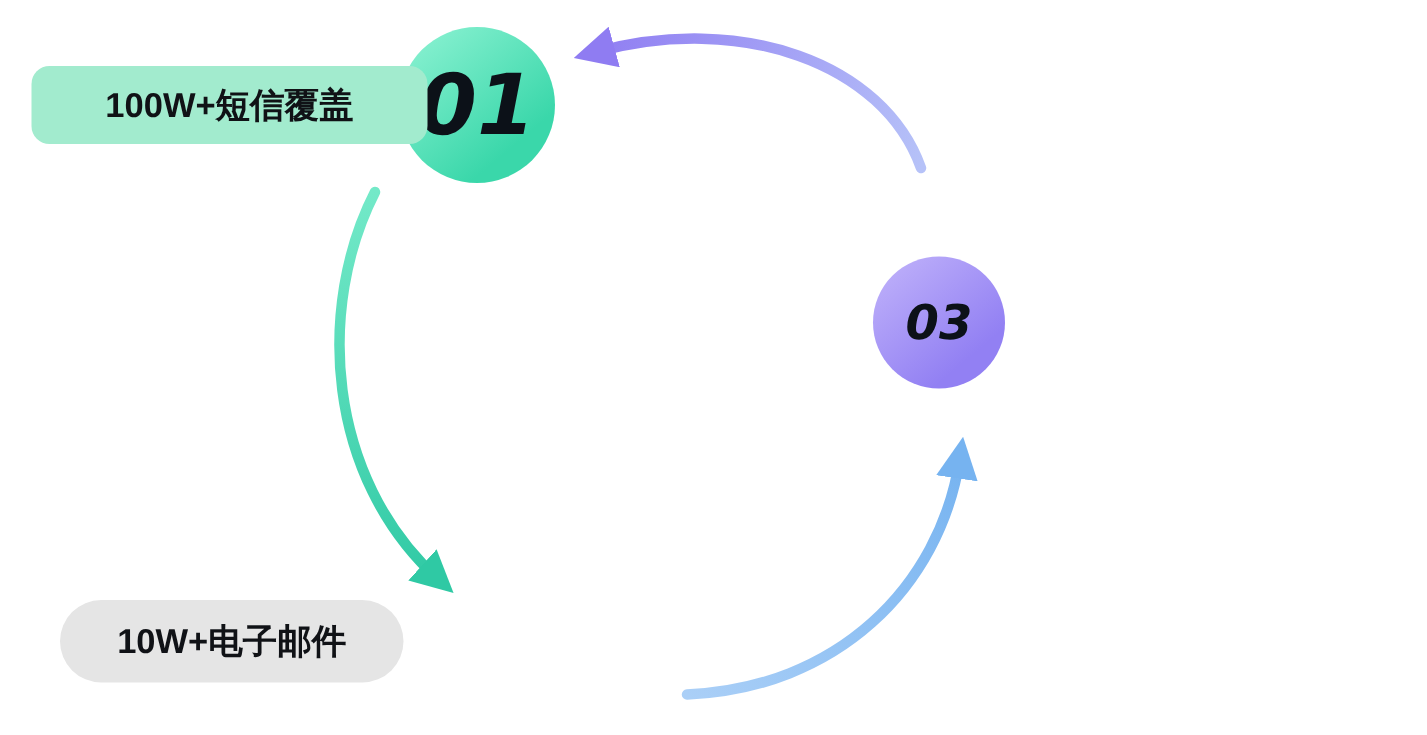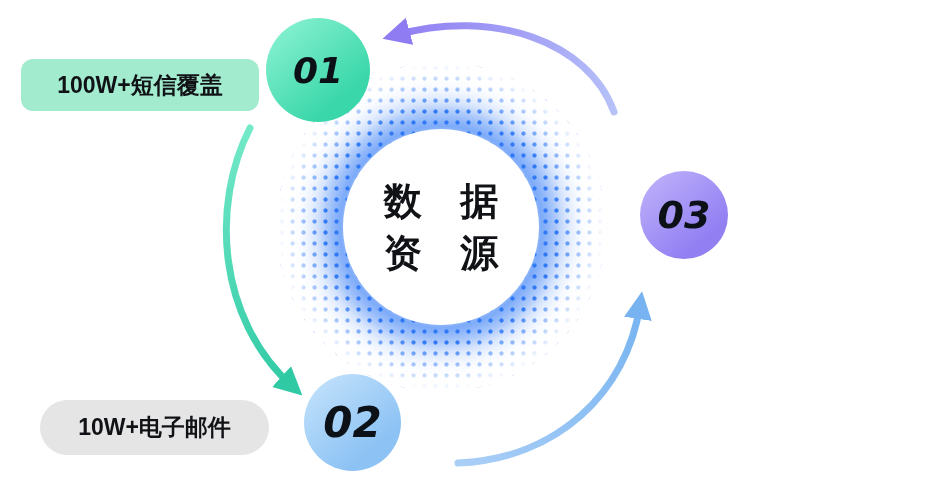--- a/index.html
+++ b/index.html
@@ -82,46 +82,46 @@
     align-items: center;
     justify-content: center;
     font-style: italic;
     font-weight: 800;
     color: #0c1118;
     font-family: "DejaVu Sans", sans-serif;
   }
   .node-01 {
     left: 266px; top: 18px; width: 104px; height: 104px;
     background: linear-gradient(140deg, #8bf2d2 5%, #3ad7aa 75%);
-    font-size: 36px;
+    font-size: 56px;
   }
   .node-02 {
     left: 304px; top: 374px; width: 97px; height: 97px;
     background: linear-gradient(140deg, #c3e2fb 5%, #8cc2f4 75%);
     font-size: 42px;
   }
   .node-03 {
-    left: 640px; top: 171px; width: 88px; height: 88px;
+    left: 582px; top: 171px; width: 88px; height: 88px;
     background: linear-gradient(140deg, #bfb1fa 5%, #9280f3 75%);
-    font-size: 38px;
+    font-size: 32px;
   }
 
   
   .pill {
     position: absolute;
     display: flex;
     align-items: center;
     justify-content: center;
     font-weight: 800;
     font-size: 23px;
     color: #101216;
     white-space: nowrap;
   }
   .pill-01 {
-    left: 21px; top: 59px; width: 238px; height: 52px;
+    left: 21px; top: 44px; width: 264px; height: 52px;
     background: #a2ebce;
     border-radius: 12px;
   }
   .pill-02 {
     left: 40px; top: 400px; width: 229px; height: 55px;
     background: #e5e5e5;
     border-radius: 28px;
   }
   .pill-03 {
     left: 701px; top: 187px; width: 247px; height: 54px;
@@ -136,28 +136,20 @@
     width: 951px;
     height: 490px;
     pointer-events: none;
   }
 </style>
 </head>
 <body>
 
 <div class="canvas">
 
-  <div class="ring">
-    <div class="ring-dots"></div>
-    <div class="ring-fade"></div>
-    <div class="center-circle">
-      <div class="center-line">数 据</div>
-      <div class="center-line">资 源</div>
-    </div>
-  </div>
 
   <svg class="arrows" viewBox="0 0 951 490" aria-hidden="true">
     <defs>
       <linearGradient id="gradTop" gradientUnits="userSpaceOnUse" x1="614" y1="112" x2="388" y2="34">
         <stop offset="0" stop-color="#b6c2f8"></stop>
         <stop offset="1" stop-color="#8f7cf2"></stop>
       </linearGradient>
       <linearGradient id="gradLeft" gradientUnits="userSpaceOnUse" x1="250" y1="128" x2="296" y2="390">
         <stop offset="0" stop-color="#73e9c8"></stop>
         <stop offset="1" stop-color="#2fc9a4"></stop>
@@ -177,23 +169,20 @@
       </marker>
     </defs>
     <path d="M614 112 C 589 42, 494 8, 396 35" fill="none" stroke="url(#gradTop)" stroke-width="7" stroke-linecap="round" marker-end="url(#headTop)"></path>
     <path d="M250 128 C 211 204, 217 318, 292 386" fill="none" stroke="url(#gradLeft)" stroke-width="7" stroke-linecap="round" marker-end="url(#headLeft)"></path>
     <path d="M458 463 C 557 459, 627 392, 640 305" fill="none" stroke="url(#gradBottom)" stroke-width="7" stroke-linecap="round" marker-end="url(#headBottom)"></path>
   </svg>
 
   <div class="node node-01">
     <span>01</span>
   </div>
-  <div class="node node-02">
-    <span>02</span>
-  </div>
   <div class="node node-03">
     <span>03</span>
   </div>
 
   <div class="pill pill-01">
     <span>100W+短信覆盖</span>
   </div>
   <div class="pill pill-02">
     <span>10W+电子邮件</span>
   </div>

